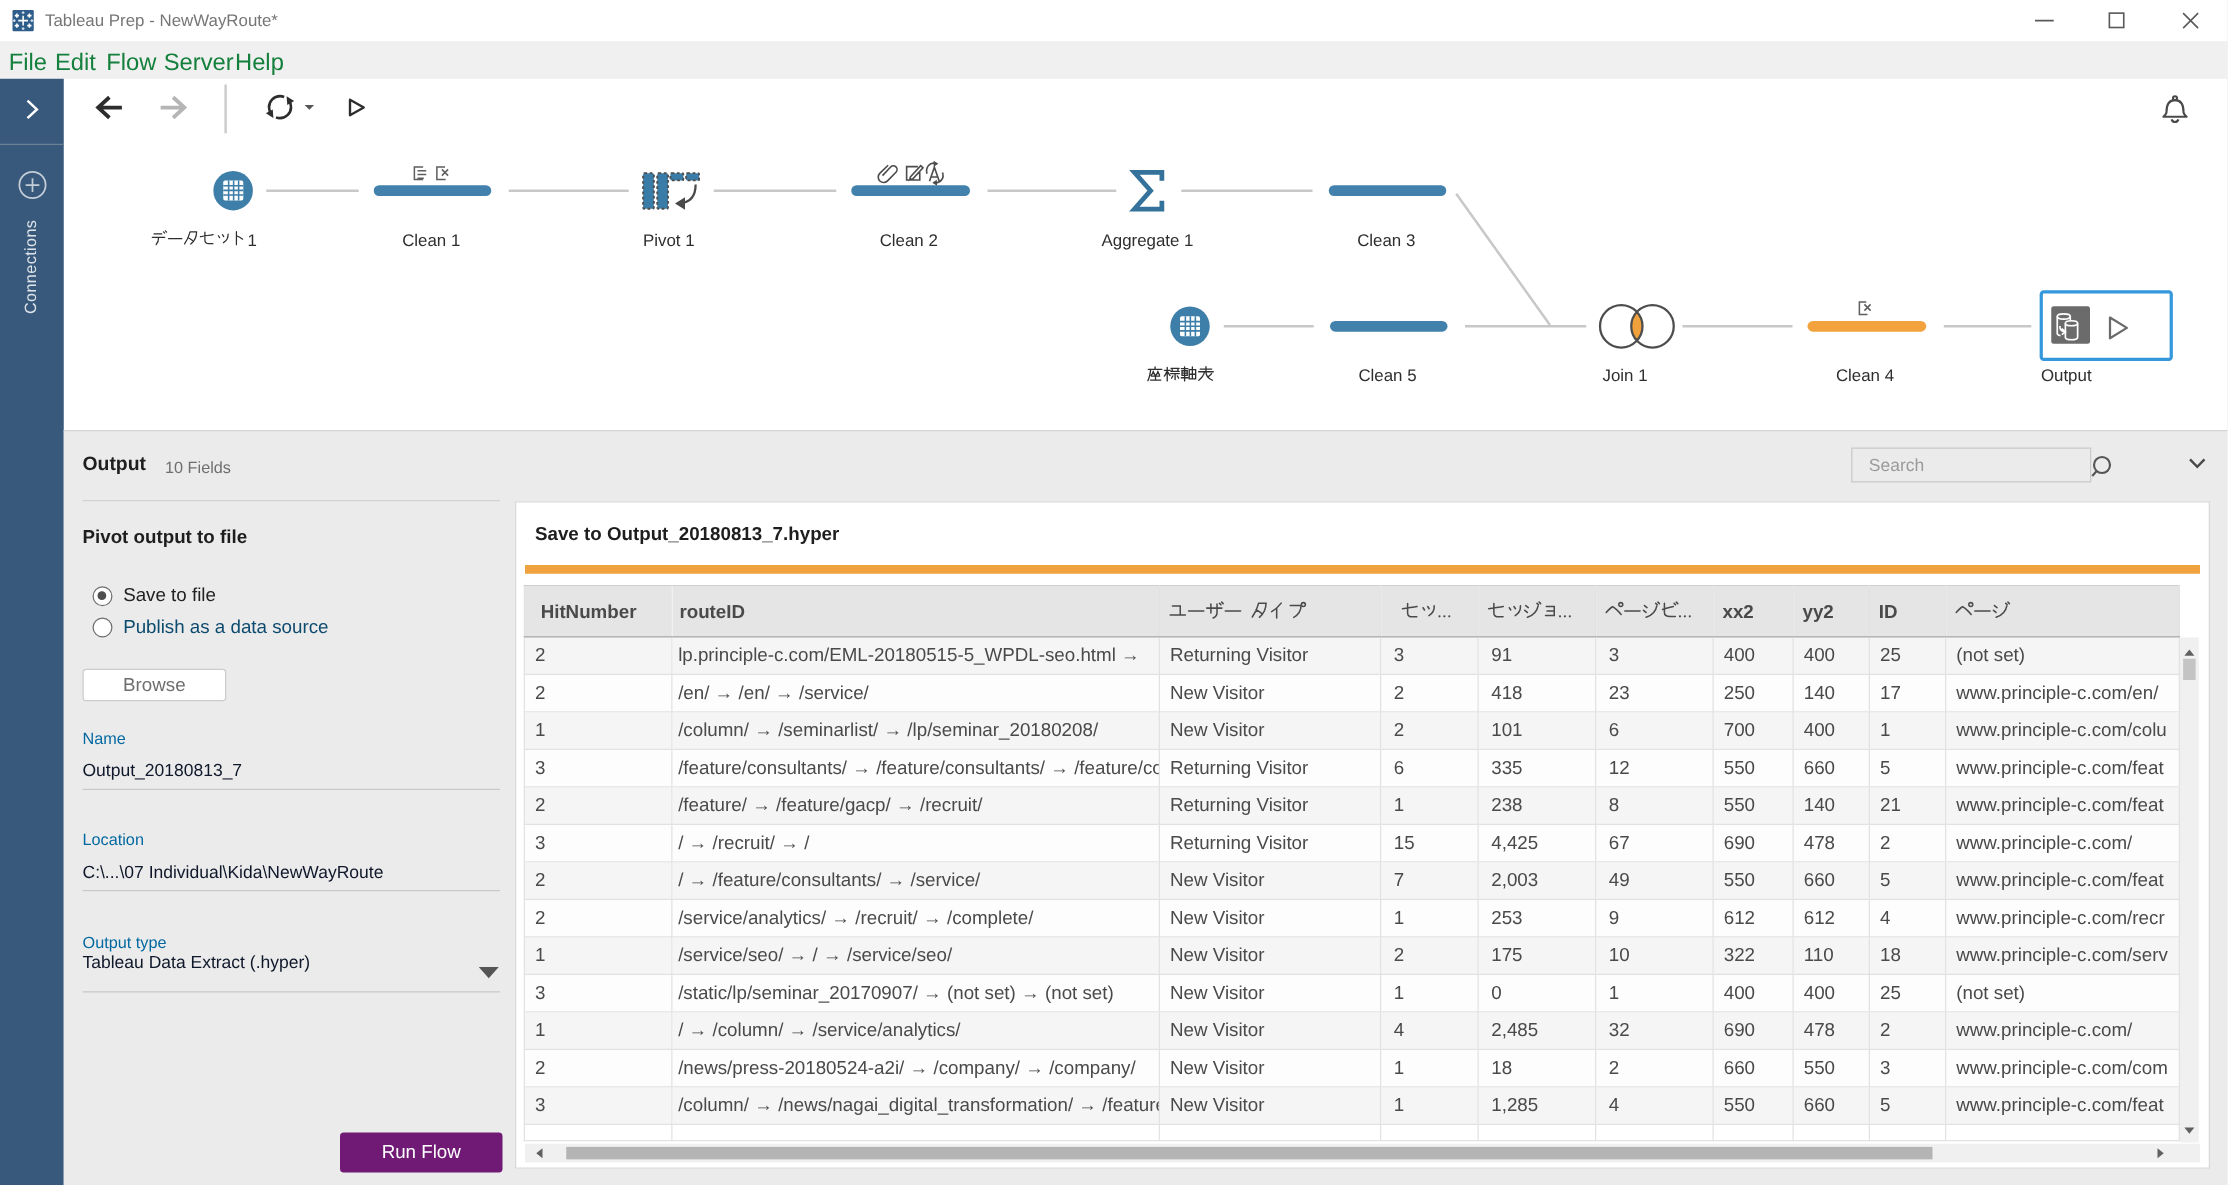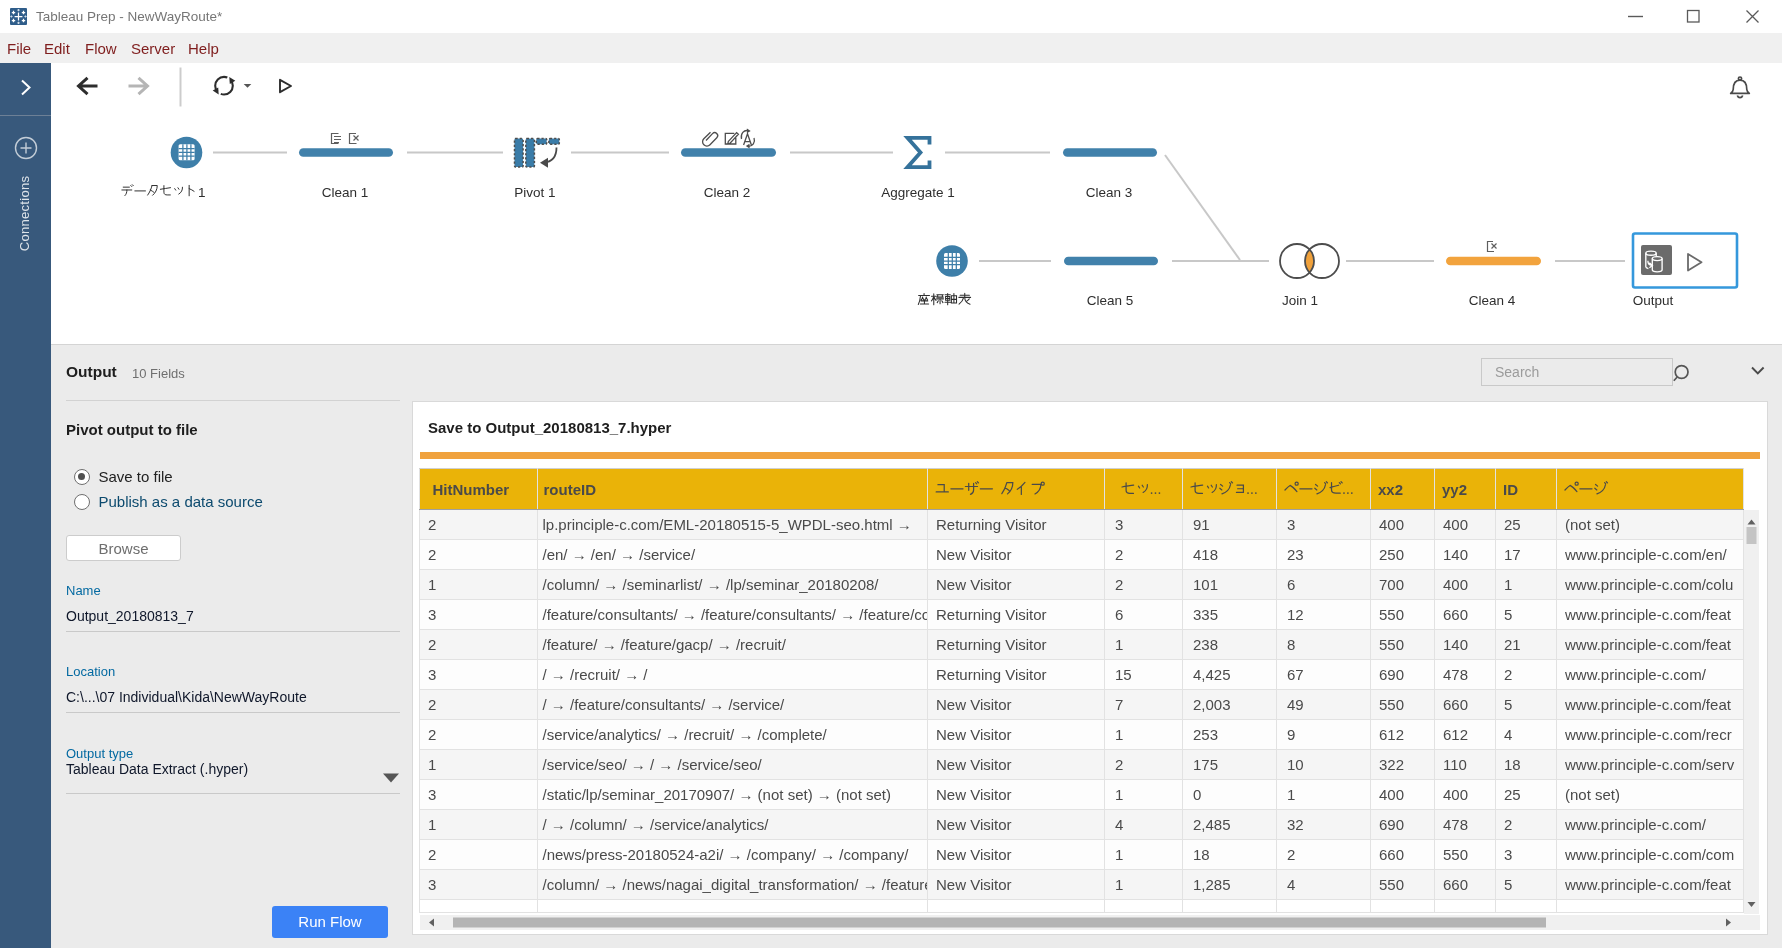--- a/index.html
+++ b/index.html
@@ -4,37 +4,37 @@
 <style>
 * { margin:0; padding:0; box-sizing:border-box; }
 html,body { width:1782px; height:948px; overflow:hidden; }
 body { font-family:"Liberation Sans",sans-serif; position:relative; background:#fff; }
 #app { position:absolute; inset:0; }
 
 .titlebar { position:absolute; left:0; top:0; width:1782px; height:33px; background:#ffffff; }
 .title-text { position:absolute; left:36px; top:9px; font-size:13.5px; color:#767676; }
 
 .menubar { position:absolute; left:0; top:33px; width:1782px; height:30px; background:#f0f0f0; }
-.menubar span { position:absolute; top:7px; font-size:15px; color:#7f1d1d; }
+.menubar span { position:absolute; top:7px; font-size:19px; color:#15803d; }
 
 .sidebar { position:absolute; left:0; top:63px; width:51px; height:885px; background:#38597c; }
 
 .panel { position:absolute; left:51px; top:344px; width:1731px; height:604px; background:#ebebeb; border-top:1px solid #d4d4d4; }
 .card { position:absolute; left:361px; top:56px; width:1356px; height:534px; background:#ffffff; border:1px solid #d9d9d9; }
 .searchbox { position:absolute; left:1430px; top:13px; width:192px; height:28px; background:transparent; border:1px solid #c9c9c9; }
 .searchbox span { position:absolute; left:13px; top:5px; font-size:14px; color:#9b9b9b; }
-.greenbtn { position:absolute; left:221px; top:561px; width:116px; height:32px; background:#3b82f6; border-radius:3px; color:#fff; font-size:15px; text-align:center; line-height:32px; }
+.greenbtn { position:absolute; left:221px; top:561px; width:130px; height:32px; background:#701a75; border-radius:3px; color:#fff; font-size:15px; text-align:center; line-height:32px; }
 .lbl { position:absolute; font-size:13px; color:#0369a1; }
 .val { position:absolute; font-size:14px; color:#0f172a; }
 .fieldline { position:absolute; width:334px; border-bottom:1px solid #c9c9c9; }
 .bold15 { position:absolute; font-size:15px; font-weight:bold; color:#1e1e1e; }
 
 .dtable { position:absolute; left:6px; top:66px; width:1325px; border-collapse:collapse; table-layout:fixed; background:#fff; font-size:15px; color:#4a4a4a; }
 .dtable th, .dtable td { border:1px solid #e2e2e2; padding:0 0 0 8px; height:30px; font-weight:normal; text-align:left; white-space:nowrap; overflow:hidden; }
-.dtable thead th { height:41px; border-bottom:1px solid #9f9f9f; border-top:1px solid #d0d0d0; background:#eab308; padding-left:12px; font-size:15px; }
+.dtable thead th { height:41px; border-bottom:1px solid #9f9f9f; border-top:1px solid #d0d0d0; background:#e5e5e5; padding-left:12px; font-size:15px; }
 .dtable thead th.b { font-weight:bold; }
 .dtable thead th { padding-left:7px; }
 .dtable td:nth-child(2) { padding-left:4.5px; }
 .dtable td:nth-child(4), .dtable td:nth-child(5), .dtable td:nth-child(6) { padding-left:10px; }
 .dtable thead th:nth-child(1) { padding-left:12.5px; }
 .dtable thead th:nth-child(2) { padding-left:5.5px; }
 .dtable thead th:nth-child(4) { padding-left:16px; }
 .dtable tbody tr:nth-child(odd) td { background:#f5f5f5; }
 .dtable tbody tr:nth-child(even) td { background:#fdfdfd; }
 </style>

